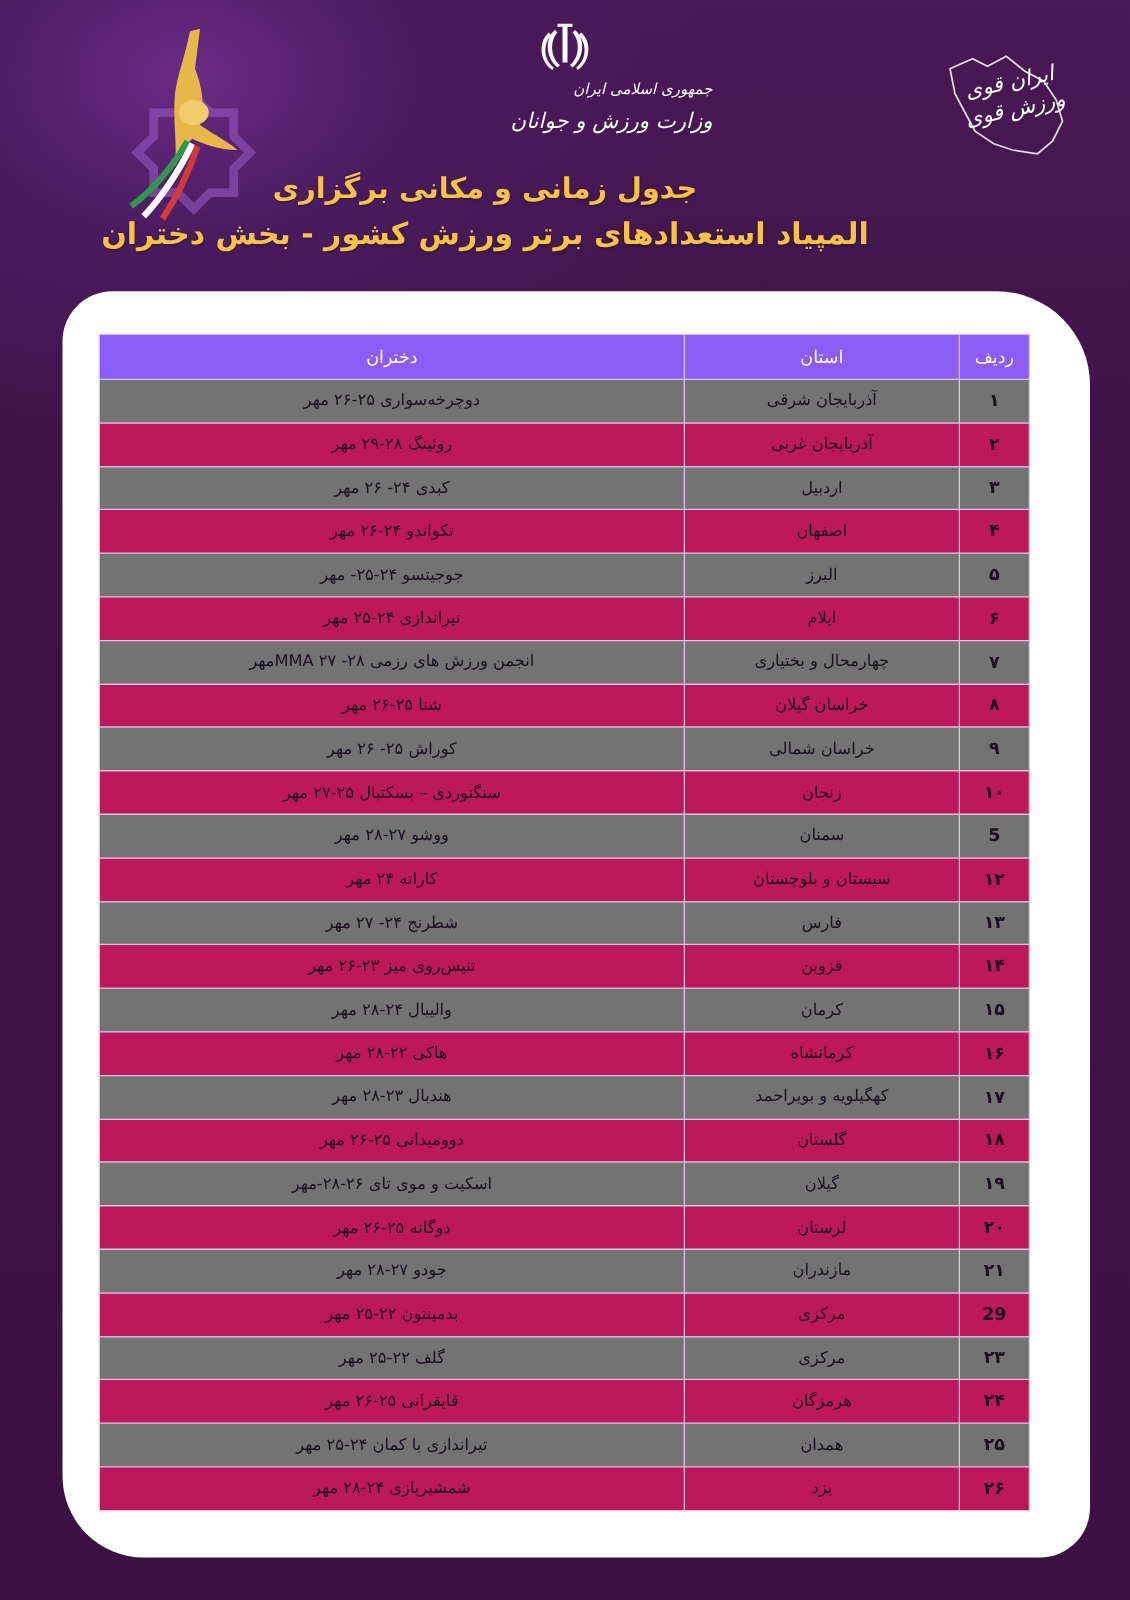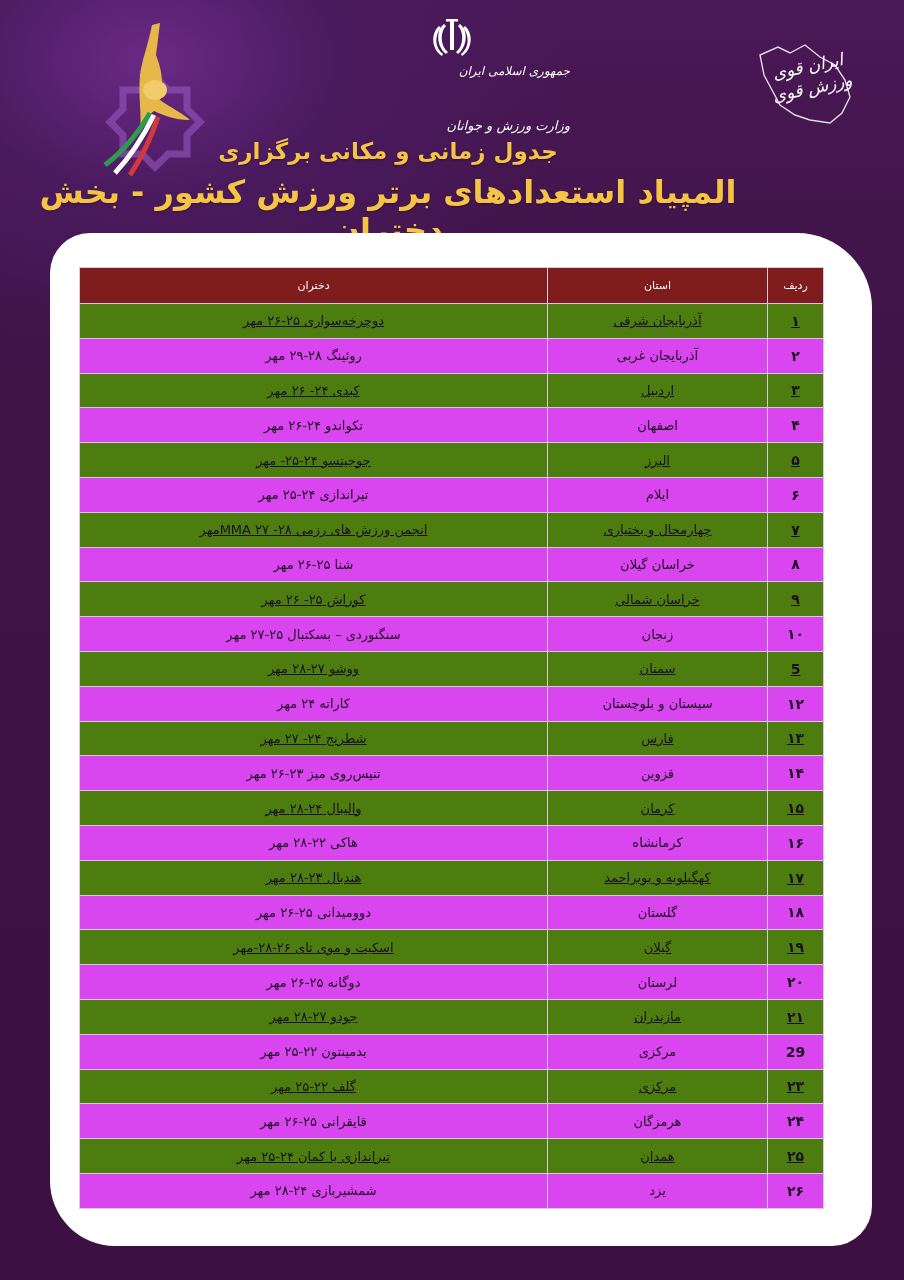--- a/index.html
+++ b/index.html
@@ -8,53 +8,53 @@
     background: radial-gradient(ellipse 420px 300px at 150px 60px, #6a2a85 0%, #4a1a5e 45%, rgba(61,18,66,0) 100%),
                 linear-gradient(180deg, #4a1856 0%, #3e1346 30%, #3c1142 100%);
     font-family: "DejaVu Sans", sans-serif;
   }
   .emblem { position:absolute; left:430px; top:16px; width:44px; height:44px; }
   .gov-line1, .gov-line2 {
     position:absolute; left:330px; width:240px; color:#ffffff;
     font-family:"DejaVu Serif", serif; font-style:italic; direction:rtl;
   }
   .gov-line1 { top:64px; font-size:12px; }
-  .gov-line2 { top:86px; font-size:13px;margin-top:32px; }
+  .gov-line2 { top:86px; font-size:17px; }
   .title1, .title2 {
     position:absolute; left:0; width:776px; text-align:center; direction:rtl;
     color:#f6c445; font-weight:bold; font-family:"DejaVu Sans", sans-serif;
     text-shadow: 0 1px 2px rgba(0,0,0,0.35);
   }
   .title1 { top:138px; font-size:23px; }
-  .title2 { top:173px; font-size:32px; }
+  .title2 { top:173px; font-size:24px; }
   .logo-left { position:absolute; left:90px; top:15px; width:130px; height:170px; }
   .logo-right { position:absolute; left:750px; top:35px; width:120px; height:100px; }
   .logo-right-text {
     position:absolute; left:765px; top:55px; width:90px; color:#fff; direction:rtl;
     font-family:"DejaVu Serif", serif; font-style:italic; font-size:17px; line-height:22px;
     text-align:center; transform:rotate(-12deg);
   }
   .card {
     position:absolute; left:50px; top:233px; width:822px; height:1013px;
     background:#ffffff;
     border-radius: 40px 75px 40px 65px;
   }
   table {
     position:absolute; left:29px; top:34px; width:745px;
     border-collapse:collapse; direction:rtl; table-layout:fixed;
     font-family:"DejaVu Sans", sans-serif;
   }
   th, td { border:1px solid #d9c6e3; text-align:center; padding:0; }
   th {
-    background:#7f1d1d; color:#ffffff; font-weight:normal; font-size:11px;
+    background:#8b5cf6; color:#ffffff; font-weight:normal; font-size:14px;
     height:35px;
   }
   td { height:33.8px; font-size:13px; color:#1c1020; }
-  tr.odd td { background:#4d7c0f;text-decoration:underline; }
-  tr.even td { background:#d946ef; }
+  tr.odd td { background:#737373; }
+  tr.even td { background:#be185d; }
   td.num { font-weight:bold; font-size:14px; }
   .col-num { width:56px; }
   .col-prov { width:220px; }
 </style>
 </head>
 <body>
 
 <svg class="logo-left" viewBox="0 0 130 170">
   <g opacity="0.55" fill="none" stroke="#9a5cc8" stroke-width="7">
     <polygon points="65,62 78,75 97,75 97,94 110,107 97,120 97,139 78,139 65,152 52,139 33,139 33,120 20,107 33,94 33,75 52,75"></polygon>

